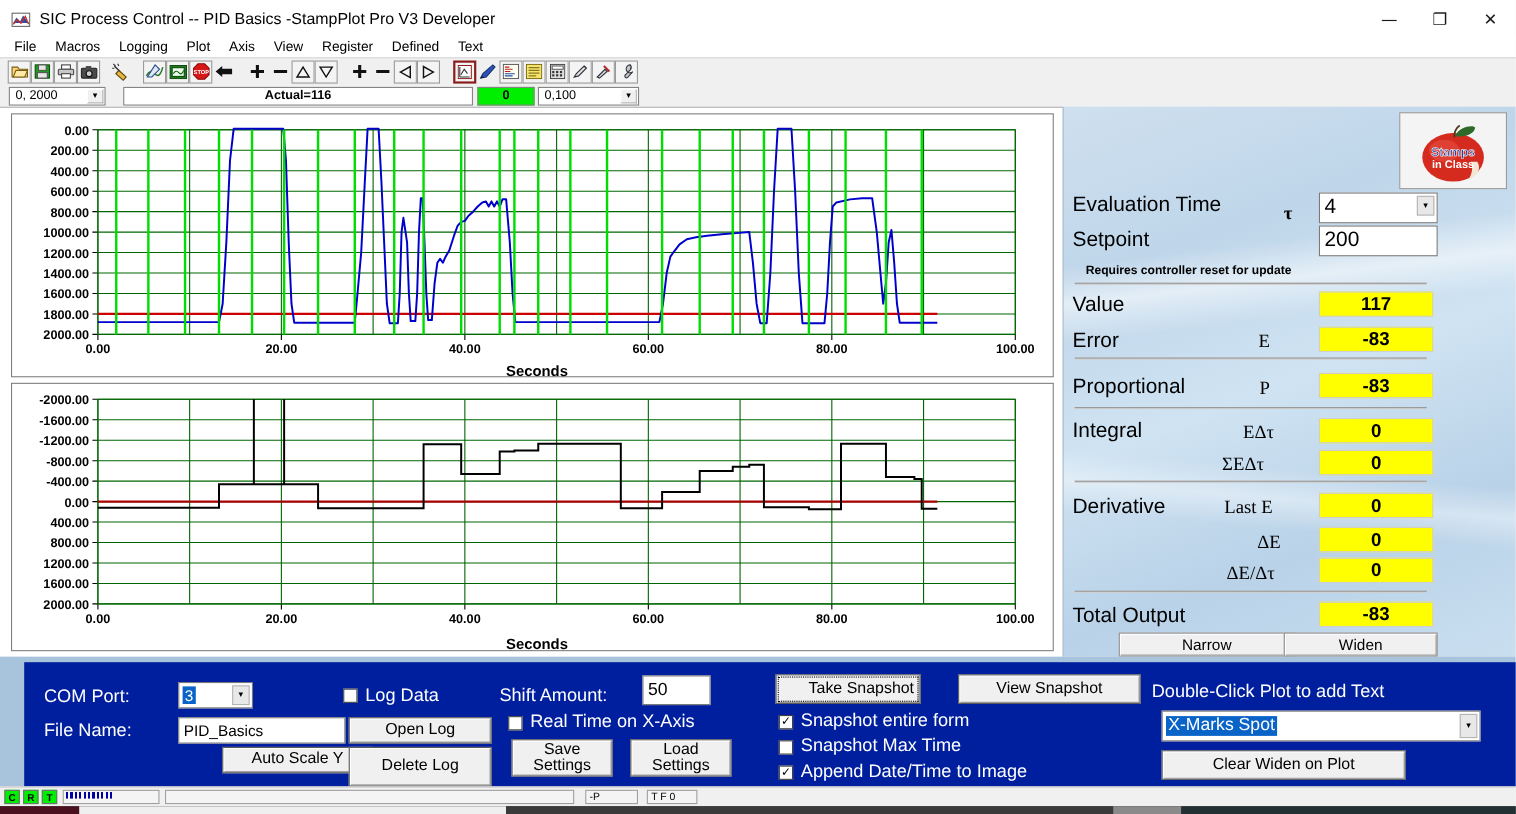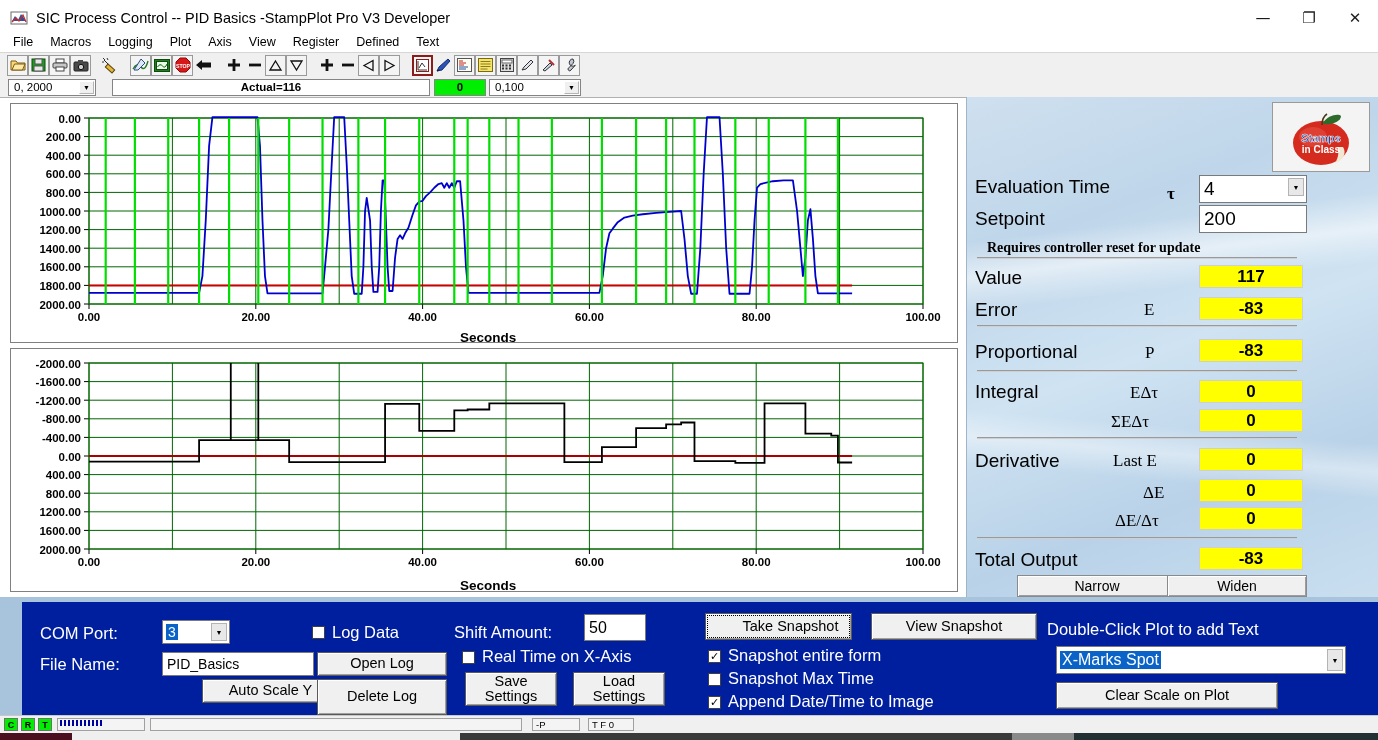--- a/index.html
+++ b/index.html
@@ -151,23 +151,22 @@
     position:absolute; background:#fff; border:1px solid #7a7a7a;
     display:flex; align-items:center;
     font-size:19px; color:#000; padding-left:4px;
   }
   .whitefield .arrow {
     position:absolute; right:2px; top:2px; width:16px; height:18px;
     background:#e8e8e8; border:1px solid #b4b4b4;
     display:flex; align-items:center; justify-content:center; font-size:7px;
   }
   .note {
-    position:absolute; font-size:14px; font-weight:bold; color:#000;
+    position:absolute; font-size:11px; font-weight:bold; color:#000;
     white-space:nowrap;
-    font-family:Liberation Serif, serif;
   }
   .hrule {
     position:absolute; height:2px; background:#cfcfcf;
     border-top:1px solid #9a9a9a;
   }
   .gbtn {
     position:absolute; background:#f0f0f0; border:1px solid #8a8a8a;
     box-shadow: inset 1px 1px 0 #ffffff, inset -1px -1px 0 #9d9d9d;
     display:flex; align-items:center; justify-content:center;
     font-size:14px; font-weight:normal; color:#000; cursor:default;margin-left:37px;
@@ -725,35 +724,35 @@
       <div class="bp-label" style="left:460px; top:45px;text-align:center;">Real Time on X-Axis</div>
       <div class="bp-btn" style="left:443px; top:70px; width:92px; height:34px; flex-direction:column;">
         <span>Save</span>
         <span>Settings</span>
       </div>
       <div class="bp-btn" style="left:551px; top:70px; width:92px; height:34px; flex-direction:column;">
         <span>Load</span>
         <span>Settings</span>
       </div>
 
-      <div class="bp-btn focus" style="left:683px; top:11px; width:147px; height:27px;padding-left:24px;">Take Snapshot</div>
+      <div class="bp-btn focus" style="left:683px; top:11px; width:132px; height:27px;padding-left:24px;">Take Snapshot</div>
       <div class="bp-btn" style="left:849px; top:11px; width:166px; height:27px;">View Snapshot</div>
       <div class="chk" style="left:686px; top:48px;">✓</div>
       <div class="bp-label" style="left:706px; top:44px;">Snapshot entire form</div>
       <div class="chk" style="left:686px; top:71px;"></div>
       <div class="bp-label" style="left:706px; top:67px;">Snapshot Max Time</div>
       <div class="chk" style="left:686px; top:94px;">✓</div>
       <div class="bp-label" style="left:706px; top:90px;">Append Date/Time to Image</div>
 
       <div class="bp-label" style="left:1025px; top:18px;">Double-Click Plot to add Text</div>
       <div class="bp-combo" style="left:1034px; top:44px; width:290px; height:28px; font-size:16px;">
         <span class="sel">X-Marks Spot</span>
         <span class="arrow">▼</span>
       </div>
-      <div class="bp-btn" style="left:1034px; top:80px; width:222px; height:27px;">Clear Scale on Plot</div>
+      <div class="bp-btn" style="left:1034px; top:80px; width:222px; height:27px;">Clear Widen on Plot</div>
     </div>
   </div>
 
   <div class="statusbar">
     <div class="crt">C</div>
     <div class="crt" style="margin-left:3px;">R</div>
     <div class="crt" style="margin-left:3px;">T</div>
     <div class="sb-field" style="width:88px; position:relative; padding:0;">
       <div class="dotbar" style="width:42px; left:2px; top:1px;"></div>
     </div>

